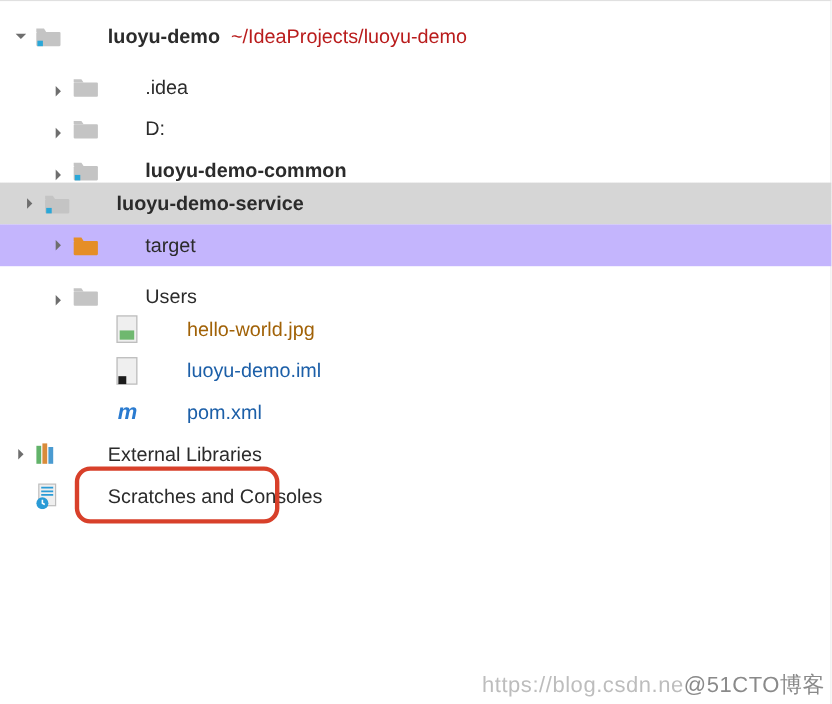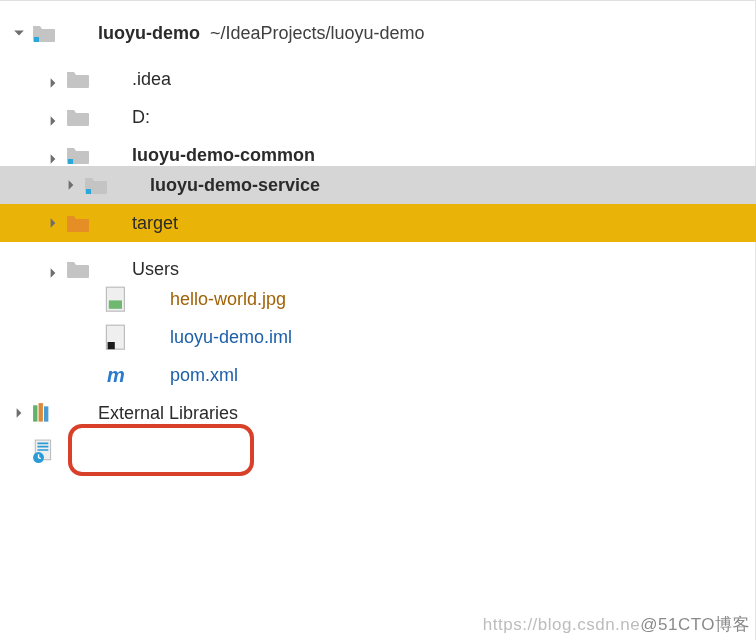--- a/index.html
+++ b/index.html
@@ -40,45 +40,45 @@
       display: inline-flex; align-items:center; justify-content:center;
       margin-right: 10px;
       flex-shrink: 0;
     }
     .folder-body { fill:#c4c4c4; }
     .folder-tab  { fill:#c4c4c4; }
     .mod-dot { fill:#2aa7d8; }
     .target .folder-body, .target .folder-tab { fill:#e58e26; }
     .label { color:#2b2b2b;margin-left:32px; }
     .label.bold { font-weight:700; }
-    .path  { color:#404040; margin-left:10px; }
+    .path  { color:#b91c1c; margin-left:10px; }
     .label.orange { color:#a16207; }
     .label.blue { color:#1c5fa8; }
     .row.sel {
       background: linear-gradient(#d6d6d6,#d6d6d6);
       margin-left:-12px; padding-left:12px;
     }
     .row.hl-yellow {
-      background: #eab308;
+      background: #c4b5fd;
       margin-left:-12px; padding-left:12px;
     }
     .indent1 { padding-left: 34px; align-items: flex-end; }
     .indent2 { padding-left: 72px; }
     .callout {
       position:absolute;
       border: 4px solid #d8402a;
       border-radius: 14px;
       left: 68px; top: 424px;
       width: 186px; height: 52px;
       pointer-events:none;
     }
     .watermark {
       position:absolute;
       right:6px; bottom:4px;
-      color:#bdbdbd; font-size:17px;
+      color:#bdbdbd; font-size:20px;
       letter-spacing:0.5px;
     }
     .watermark .sub { color:#8a8a8a; }
     .top-hair {
       border-top:1px solid #e0e0e0;
       height:6px;
     }
     .right-hair {
       position:absolute; right:0; top:0; bottom:0;
       width:1px; background:#e5e5e5;
@@ -148,21 +148,21 @@
     <span class="mod-ic">
       <svg viewBox="0 0 24 20">
           <path class="folder-tab" d="M1 3h7l2 3H1z"></path>
           <rect class="folder-body" x="1" y="6" width="22" height="13" rx="1"></rect>
           <rect class="mod-dot" x="2" y="14" width="5" height="5"></rect>
         </svg>
     </span>
     <span class="label bold">luoyu-demo-common</span>
   </div>
 
-  <div class="row sel" style="padding-left:64px">
+  <div class="row sel" style="padding-left:20px">
     <span class="arrow">
       <svg viewBox="0 0 10 10">
           <path d="M3 1 L7 5 L3 9 Z" fill="#6e6e6e"></path>
         </svg>
     </span>
     <span class="mod-ic">
       <svg viewBox="0 0 24 20">
           <path class="folder-tab" d="M1 3h7l2 3H1z"></path>
           <rect class="folder-body" x="1" y="6" width="22" height="13" rx="1"></rect>
           <rect class="mod-dot" x="2" y="14" width="5" height="5"></rect>
@@ -252,20 +252,21 @@
 
   <div class="row" style="padding-left:20px">
     <span class="scratch-ic">
       <svg viewBox="0 0 22 22">
         <rect x="3" y="1" width="14" height="18" fill="#efefef" stroke="#bdbdbd"></rect>
         <path d="M5 4h10M5 7h10M5 10h10" stroke="#2a9bd6" stroke-width="1.4"></path>
         <circle cx="6" cy="17" r="5" fill="#2a9bd6"></circle>
         <path d="M6 14v3l2 1" stroke="#fff" stroke-width="1.3" fill="none"></path>
       </svg>
     </span>
+    <span class="label">Scratches and Consoles</span>
   </div>
 
 </div>
 
 <div class="callout"></div>
 
 <div class="watermark">
   <span>https://blog.csdn.ne</span><span class="sub">@51CTO博客</span>
 </div>
 

